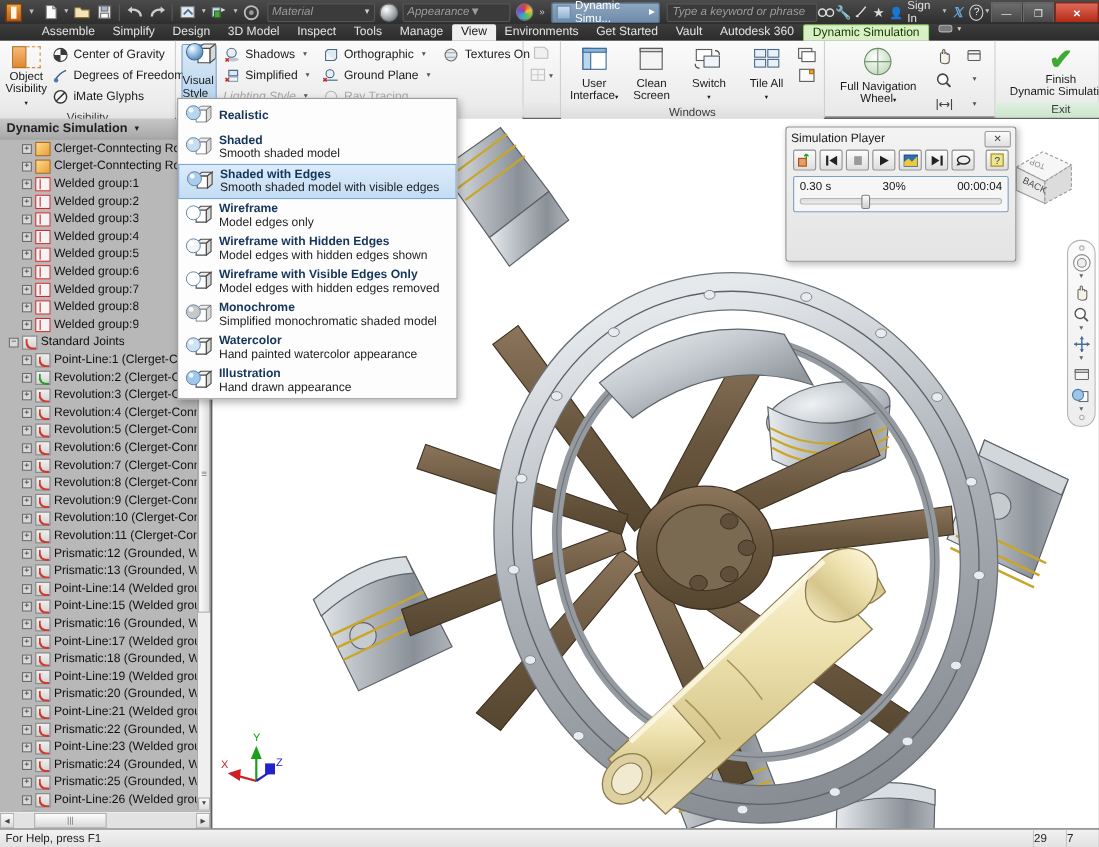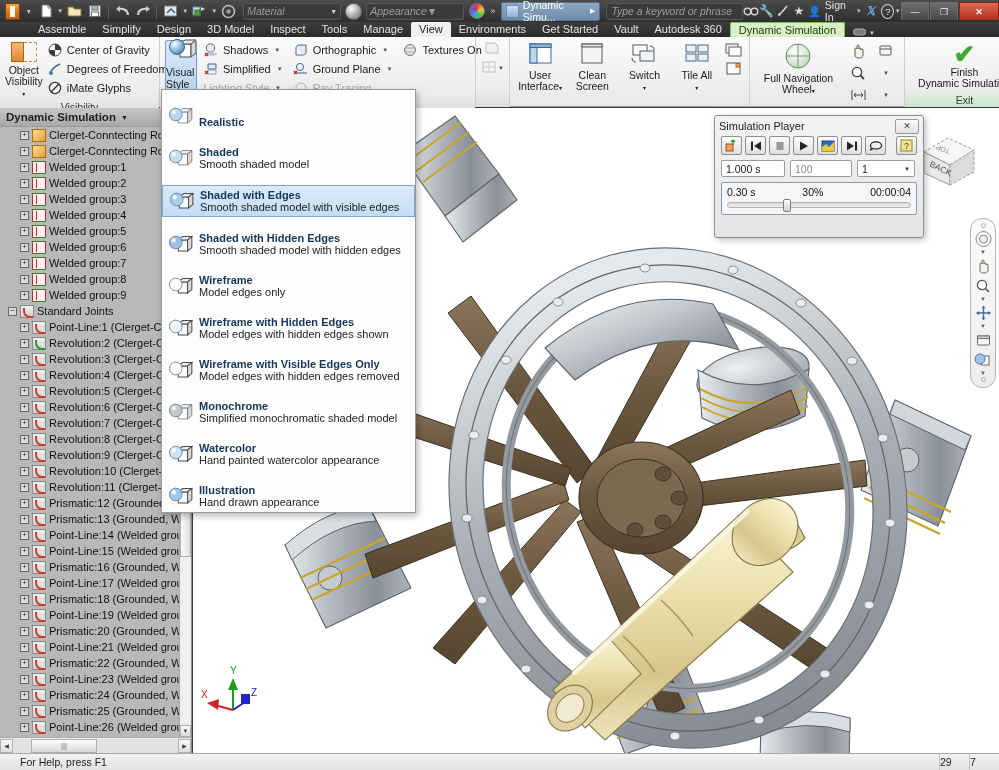--- a/index.html
+++ b/index.html
@@ -85,21 +85,21 @@
   .wb{width:28px;height:18px;display:flex;align-items:center;justify-content:center;
       border:1px solid #6b6b6b;border-bottom:none;color:#eee;font-size:9px;
       background:linear-gradient(#6e6e6e,#474747);}
   .wb.close{background:linear-gradient(#e06a5a,#b32a14);border-color:#8d2410;width:40px;color:#fff;font-weight:bold;}
   .wb.mid{margin:0 1px;}
 
   
   .ribbon-tabs{
     position:absolute;left:0;top:22px;width:999px;height:15px;
     background:linear-gradient(#3d3d3d,#2b2b2b);
-    display:flex;align-items:flex-end;font-size:11px;padding-left:30px;
+    display:flex;align-items:flex-start;font-size:11px;padding-left:30px;
   }
   .rtab{padding:0 8px;height:15px;line-height:15px;color:#e4e4e4;white-space:nowrap;}
   .rtab.active{background:#f0f0f0;color:#1a1a1a;border-radius:2px 2px 0 0;}
   .rtab.ds{background:#d9f0c6;color:#143a04;border:1px solid #7ec44a;border-bottom:none;border-radius:2px 2px 0 0;}
   .rtab-ico{margin-left:8px;color:#d0d0d0;display:flex;align-items:center;gap:3px;}
 
   
   .ribbon{
     position:absolute;left:0;top:37px;width:999px;height:70px;
     background:linear-gradient(#fbfbfb,#e8e8e8);
@@ -189,21 +189,21 @@
     background:#ffffff;overflow:hidden;
   }
   .canvas svg{position:absolute;left:0;top:0;}
 
   
   .vs-menu{
     position:absolute;left:161px;top:89px;width:255px;
     background:#fdfdfd;border:1px solid #9a9a9a;box-shadow:2px 3px 7px rgba(0,0,0,.28);
     z-index:40;padding:1px 0;
   }
-  .vs-item{display:flex;align-items:flex-end;padding:3px 5px;gap:6px;margin-top:12px;}
+  .vs-item{display:flex;align-items:center;padding:3px 5px;gap:6px;}
   .vs-item.sel{background:linear-gradient(#dcebfa,#c3ddf4);border:1px solid #7aa9d6;}
   .vs-ico{width:26px;height:22px;flex:0 0 auto;position:relative;}
   .vs-txt .t{font-weight:bold;font-size:11px;color:#14365c;line-height:12px;}
   .vs-txt .d{font-size:11px;color:#222;line-height:12px;}
 
   
   .simplayer{
     position:absolute;left:714px;top:115px;width:210px;height:123px;
     background:linear-gradient(#f3f3f3,#e4e4e4);border:1px solid #8d8d8d;border-radius:3px;
     box-shadow:2px 2px 6px rgba(0,0,0,.25); z-index:30;
@@ -242,21 +242,21 @@
     display:flex;flex-direction:column;align-items:center;padding-top:4px;gap:1px;
   }
   .nb-dot{width:5px;height:5px;border-radius:50%;border:1px solid #b0b0b0;background:#f4f4f4;}
   .nb-ico{width:21px;height:19px;display:flex;align-items:center;justify-content:center;font-size:12px;color:#555;}
   .nb-dd{font-size:6px;color:#666;height:6px;line-height:6px;}
 
   
   .statusbar{
     position:absolute;left:0;bottom:0;width:999px;height:17px;
     background:linear-gradient(#f2f2f2,#e2e2e2);border-top:1px solid #a8a8a8;
-    display:flex;align-items:center;font-size:10.5px;color:#222;padding-left:20px;
+    display:flex;align-items:center;font-size:10.5px;color:#222;padding-left:5px;
   }
   .sb-cell{width:30px;border-left:1px solid #c6c6c6;height:17px;line-height:17px;}
   .sb-spacer{margin-left:auto;}
 </style>
 </head>
 <body>
 
 <div id="app">
 
   <div class="titlebar">
@@ -621,20 +621,21 @@
               </svg>
           </span>
           <span class="nav-cell">
             <svg width="20" height="17" viewBox="0 0 20 17">
                 <rect x="3" y="2" width="13" height="11" fill="#fbfbfb" stroke="#5a5a5a"></rect>
                 <rect x="12" y="2.5" width="3.5" height="3.5" fill="#f0a83a" stroke="#b06a10"></rect>
               </svg>
           </span>
         </div>
       </div>
+      <div class="rpanel-title">Windows</div>
     </div>
 
     <div class="rpanel" style="width:155px">
       <div class="rpanel-body" style="gap:4px">
         <div class="big-btn bb-wide" style="width:92px">
           <span>
             <svg width="32" height="28" viewBox="0 0 32 28">
                 <circle cx="16" cy="14" r="12" fill="url(#wg)" stroke="#6a8a6a"></circle>
                 <path d="M4 14h24M16 2v24" stroke="#7a9a7a"></path>
                 <defs>
@@ -987,28 +988,20 @@
             </svg>
         </span>
         <span class="sp-b help">
           <svg width="13" height="13" viewBox="0 0 13 13">
               <rect x="1" y="1" width="11" height="11" fill="#f2e48a" stroke="#9a8a20"></rect>
               <text x="4" y="10" font-size="9" fill="#1a3a8a" font-family="Liberation Sans, sans-serif">?</text>
             </svg>
         </span>
       </div>
 
-      <div class="sp-fields">
-        <span class="sp-in w1">1.000 s</span>
-        <span class="sp-in w2">100</span>
-        <span class="sp-sel">
-          <span>1</span>
-          <span class="ar">▼</span>
-        </span>
-      </div>
 
       <div class="sp-prog">
         <div class="sp-prow">
           <span>0.30 s</span>
           <span class="mid">30%</span>
           <span>00:00:04</span>
         </div>
         <div class="sp-track">
           <span class="sp-thumb" style="left: 30%;"></span>
         </div>
@@ -1269,33 +1262,20 @@
         <span class="vs-txt">
           <div class="t">Shaded with Edges</div>
           <div class="d">Smooth shaded model with visible edges</div>
         </span>
       </div>
       <div class="vs-item">
         <span class="vs-ico"><svg width="26" height="22" viewBox="0 0 30 26">
             <path d="M13 7h11v13H13z" fill="#ffffff" stroke="#4a4a4a" stroke-width="1.2"></path>
             <path d="M13 7l5-4h11l-5 4z" fill="#ededed" stroke="#4a4a4a" stroke-width="1.2"></path>
             <path d="M24 7l5-4v13l-5 4z" fill="#dadada" stroke="#4a4a4a" stroke-width="1.2"></path>
-            <circle cx="10" cy="10" r="7.5" fill="#9ec0e4" stroke="#5a7fa6" stroke-width="1"></circle>
-            <circle cx="7.6" cy="7.4" r="2.6" fill="#ffffff" opacity=".85"></circle>
-          </svg></span>
-        <span class="vs-txt">
-          <div class="t">Shaded with Hidden Edges</div>
-          <div class="d">Smooth shaded model with hidden edges</div>
-        </span>
-      </div>
-      <div class="vs-item">
-        <span class="vs-ico"><svg width="26" height="22" viewBox="0 0 30 26">
-            <path d="M13 7h11v13H13z" fill="#ffffff" stroke="#4a4a4a" stroke-width="1.2"></path>
-            <path d="M13 7l5-4h11l-5 4z" fill="#ededed" stroke="#4a4a4a" stroke-width="1.2"></path>
-            <path d="M24 7l5-4v13l-5 4z" fill="#dadada" stroke="#4a4a4a" stroke-width="1.2"></path>
             <circle cx="10" cy="10" r="7.5" fill="#ffffff" stroke="#5a7fa6" stroke-width="1"></circle>
             <circle cx="7.6" cy="7.4" r="2.6" fill="#ffffff" opacity=".85"></circle>
           </svg></span>
         <span class="vs-txt">
           <div class="t">Wireframe</div>
           <div class="d">Model edges only</div>
         </span>
       </div>
       <div class="vs-item">
         <span class="vs-ico"><svg width="26" height="22" viewBox="0 0 30 26">

